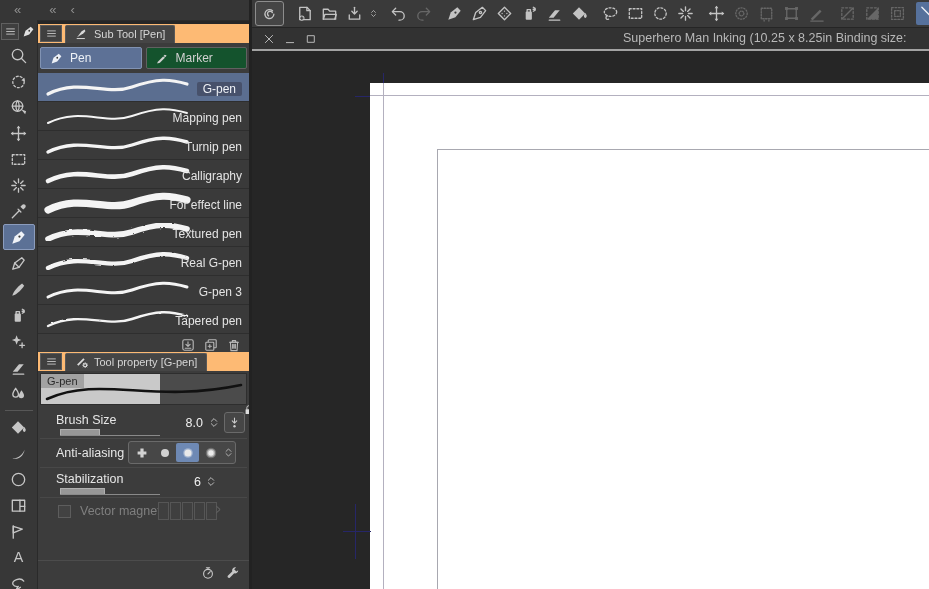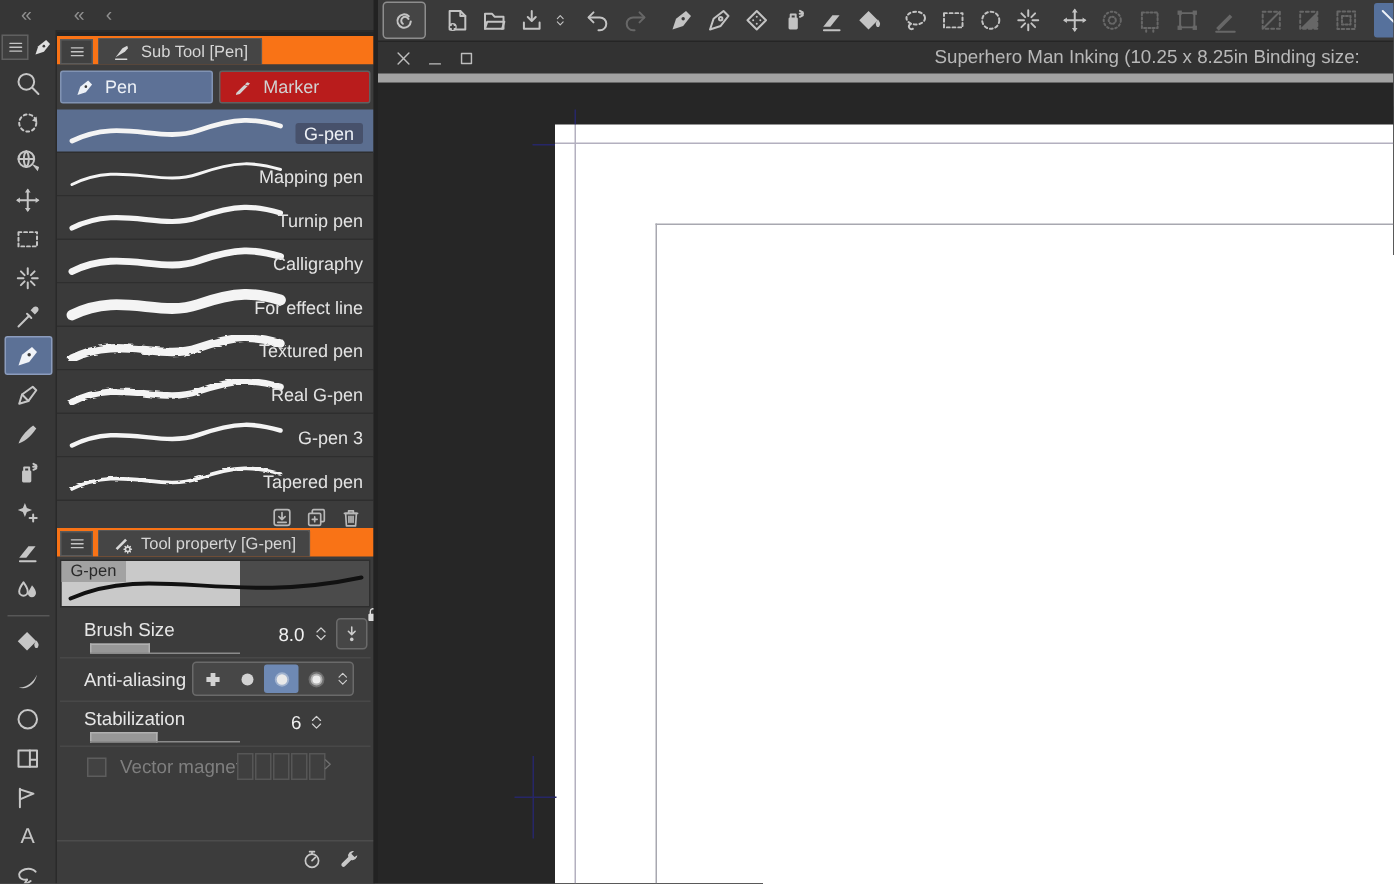--- a/index.html
+++ b/index.html
@@ -22,31 +22,31 @@
   .pal-list{display:flex;flex-direction:column;align-items:center}
   .pal-btn{width:30px;height:24px;display:flex;align-items:center;justify-content:center;color:#c6c6c6;border:1px solid transparent;border-radius:2px}
   .pal-btn svg{width:19px;height:19px}
   .pal-btn.sel{background:#5c7196;border-color:#8b9cbd;color:#f0f3f8}
   .pal-div{width:28px;height:1px;background:#575757;margin:4px 0 3px 0}
   
   .col-div{position:absolute;left:249px;top:0;width:3px;bottom:0;background:#222;}
   .panel{position:absolute;left:38px;width:211px;background:#3c3c3c;border-right:1px solid #2a2a2a;}
   .subtool{top:24px;height:328px;}
   .toolprop{top:352px;bottom:0;}
-  .p-header{height:19px;background:#f97316;display:flex;align-items:flex-end;gap:3px;padding:0 2px;}
+  .p-header{height:19px;background:#fdba74;display:flex;align-items:center;gap:3px;padding:0 2px;}
   .h-menu{width:20px;height:15px;border:1px solid #5a5a5a;background:#404040;display:flex;align-items:center;justify-content:center;color:#c5c5c5;margin-bottom:0px}
   .h-menu svg{width:13px;height:13px}
   .p-tab{height:17px;background:#454545;border:1px solid #585858;border-bottom:none;border-radius:2px 2px 0 0;
          display:flex;align-items:center;gap:5px;padding:0 9px;font-size:11px;color:#d6d6d6;}
   .p-tab svg{width:14px;height:14px;color:#d9d9d9}
   
   .tool-tabs{display:flex;gap:4px;padding:4px 2px 4px 2px;background:#3c3c3c;}
   .t-tab{flex:1;height:20px;border:1px solid #8193b3;background:#5d7196;border-radius:2px;
          display:flex;align-items:center;gap:6px;padding:0 8px;font-size:12px;color:#edf1f7;}
-  .t-tab.inactive{background:#b91c1c;border-color:#616161;color:#d2d2d2}
+  .t-tab.inactive{background:#14532d;border-color:#616161;color:#d2d2d2}
   .t-tab svg{width:15px;height:15px}
   
   .pen-row{height:28px;background:#3a3a3a;border-bottom:1px solid #2e2e2e;position:relative;}
   .pen-row.sel{background:#5b6e90;}
   .pen-row svg{position:absolute;left:4px;top:1px;color:#f4f4f4}
   .pen-label{position:absolute;right:7px;bottom:5px;font-size:12px;color:#e4e4e4;padding-left:19px;}
   .pen-row.sel .pen-label{background:#47516b;padding:0 6px;border-radius:2px;color:#eef1f6}
   .st-footer{height:21px;display:flex;justify-content:flex-end;align-items:center;gap:7px;padding-right:7px;color:#b8b8b8;background:#3c3c3c}
   .st-footer .ic svg{width:16px;height:16px}
   
@@ -94,21 +94,21 @@
   .main-toolbar{height:27px;background:#3a3a3a;border-bottom:1px solid #252525;display:flex;align-items:center;padding-left:3px;}
   .tb-group{display:flex;align-items:center;}
   .tb-sep{width:1px;height:20px;background:#575757;margin:0 3px;}
   .tb-btn{width:25px;height:23px;display:flex;align-items:center;justify-content:center;color:#c3c3c3;border-radius:2px}
   .tb-btn svg{width:19px;height:19px}
   .tb-btn.boxed{width:27px;border:1px solid #8d8d8d;background:#454545;border-radius:3px;margin-right:2px}
   .tb-btn.dis{opacity:.33}
   .tb-btn.act{background:#56719c;color:#eef2f8}
   .tb-btn.narrow{width:13px}
   .tb-btn.narrow svg{width:11px;height:15px}
-  .titlebar{height:21px;background:#323232;position:relative;border-bottom:6px solid #a3a3a3;text-align:right;}
+  .titlebar{height:21px;background:#323232;position:relative;border-bottom:2px solid #a3a3a3;text-align:right;}
   .win-ctrls{position:absolute;left:11px;top:0;height:21px;display:flex;align-items:center;gap:9px;color:#bdbdbd}
   .win-ctrls .ic svg{width:12px;height:12px}
   .doc-title{position:absolute;left:371px;top:3px;font-size:12.5px;color:#b8b8b8;white-space:nowrap;}
   .tabrow{height:22px;background:#2e2e2e;display:flex;align-items:flex-end;padding-left:6px;}
   .doc-tab{height:19px;background:#53637e;border-radius:3px 3px 0 0;display:flex;align-items:center;gap:6px;
            padding:0 10px 0 8px;font-size:11.5px;color:#dde2ea;}
   .doc-tab .ic{color:#a8afbd}
   .doc-tab .ic svg{width:9px;height:9px}
   .canvas{position:absolute;top:71px;left:0;right:0;bottom:0;background:#262626;overflow:hidden}
   .page{position:absolute;left:118px;top:12px;right:-2px;bottom:-2px;background:#ffffff;}

